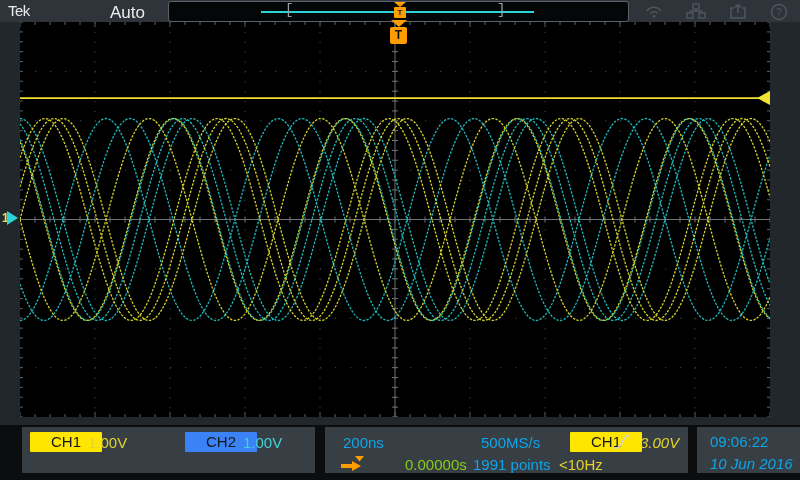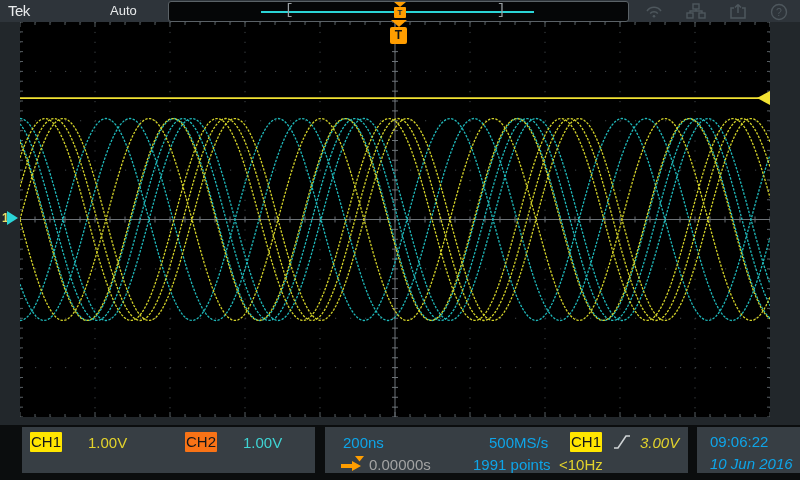--- a/index.html
+++ b/index.html
@@ -4,21 +4,21 @@
 <style>
   html,body{margin:0;padding:0;}
   body{width:800px;height:480px;background:#0b0d0e;font-family:"Liberation Sans",sans-serif;
        -webkit-font-smoothing:antialiased;position:relative;overflow:hidden;}
   .scope{position:absolute;inset:0;}
 
   
   .top-bar{position:absolute;left:0;top:0;width:800px;height:22px;background:#2e343a;color:#e9ebec;}
   .logo{position:absolute;left:8px;top:2px;font-size:15px;font-weight:normal;letter-spacing:-0.5px;}
   .acq-state{position:absolute;left:40px;top:19px;font-size:17px;text-decoration:underline;}
-  .trig-mode{position:absolute;left:110px;top:3px;font-size:13px;}
+  .trig-mode{position:absolute;left:110px;top:3px;font-size:17px;}
   .record-view{position:absolute;left:168px;top:1px;width:459px;height:19px;background:#050607;
                border:1px solid #5b6267;border-radius:3px;}
   .rv-wave{position:absolute;left:92px;top:9px;width:273px;height:2px;background:#2bd5d7;}
   .rv-bracket{position:absolute;top:0px;font-size:14px;color:#9aa0a4;font-family:"Liberation Mono",monospace;}
   .rv-bracket.l{left:116px;} .rv-bracket.r{left:328px;}
   .rv-trig{position:absolute;left:225px;top:0;width:12px;display:flex;flex-direction:column;align-items:center;}
   .rv-trig .tri{width:0;height:0;border-left:6px solid transparent;border-right:6px solid transparent;border-top:5px solid #ff9d00;}
   .rv-trig .box{width:12px;height:11px;background:#ff9d00;border-radius:1px;color:#10253a;
                 font-size:8px;font-weight:bold;text-align:center;line-height:11px;}
   .top-icons{position:absolute;right:12px;top:3px;display:flex;gap:22px;}
@@ -39,27 +39,27 @@
                        border-left:11px solid #2bd5d7;margin-left:-2px;}
   .trig-level-arrow{position:absolute;left:757px;top:69px;width:0;height:0;z-index:5;
                     border-top:7px solid transparent;border-bottom:7px solid transparent;border-right:13px solid #f2e233;}
 
   
   .bottom-bar{position:absolute;left:0;top:425px;width:800px;height:55px;background:#0b0d0e;color:#e9ebec;font-size:15px;}
   .panel{position:absolute;top:2px;height:46px;background:#373e44;}
   .p1{left:22px;width:293px;}
   .p2{left:325px;width:363px;}
   .p3{left:697px;width:117px;}
-  .badge{position:absolute;top:5px;padding:0 1px;height:20px;line-height:20px;color:#14171a;font-size:15px;border-radius:1px;}
+  .badge{position:absolute;top:5px;padding:0 21px;height:20px;line-height:20px;color:#14171a;font-size:15px;border-radius:1px;}
   .badge.ch1{background:#ffe600;}
-  .badge.ch2{background:#f97316;}
-  .val-y{color:#e3d32c;} .val-c{color:#3fd4d4;} .val-w{color:#0ea5e9;} .val-o{color:#a3a3a3;}
+  .badge.ch2{background:#3b82f6;}
+  .val-y{color:#e3d32c;} .val-c{color:#3fd4d4;} .val-w{color:#0ea5e9;} .val-o{color:#84cc16;margin-left:36px;}
   .p1 .s1{position:absolute;left:66px;top:7px;} .p1 .b2{left:163px;} .p1 .s2{position:absolute;left:221px;top:7px;}
   .p2 .t-scale{position:absolute;left:18px;top:7px;}
-  .p2 .s-rate{position:absolute;left:164px;top:7px;}
+  .p2 .s-rate{position:absolute;left:156px;top:7px;}
   .p2 .t-badge{left:245px;}
   .p2 .slope{position:absolute;left:288px;top:5px;}
   .p2 .t-level{position:absolute;left:315px;top:7px;font-style:italic;}
   .p2 .h-pos-icon{position:absolute;left:14px;top:29px;}
   .p2 .h-pos{position:absolute;left:44px;top:29px;}
   .p2 .r-len{position:absolute;left:148px;top:29px;}
   .p2 .t-freq{position:absolute;left:234px;top:29px;}
   .p3 .clk{position:absolute;left:13px;top:6px;}
   .p3 .dat{position:absolute;left:13px;top:28px;font-style:italic;}
 </style>

